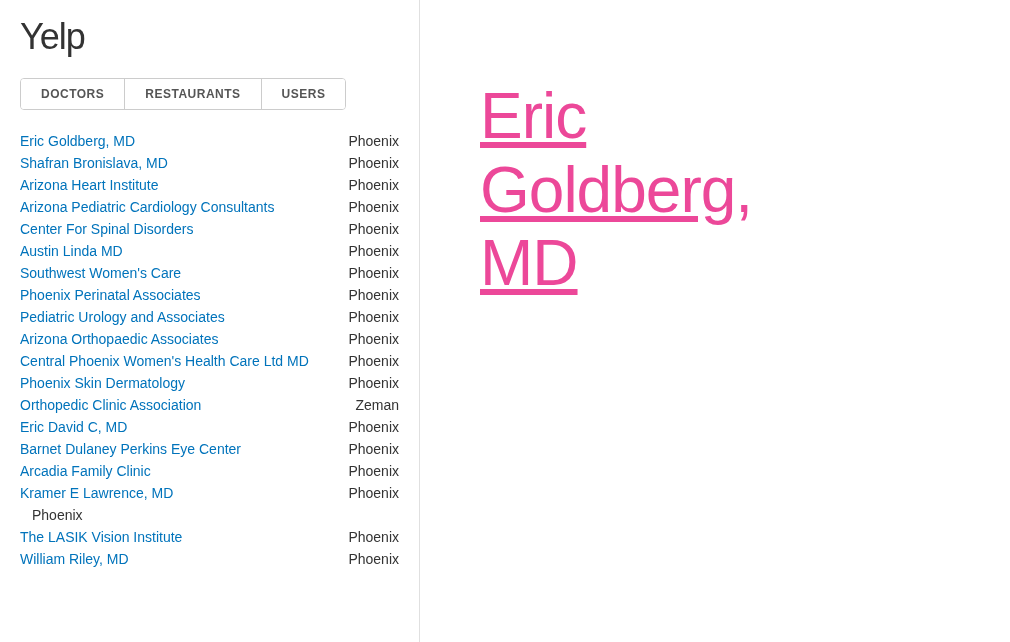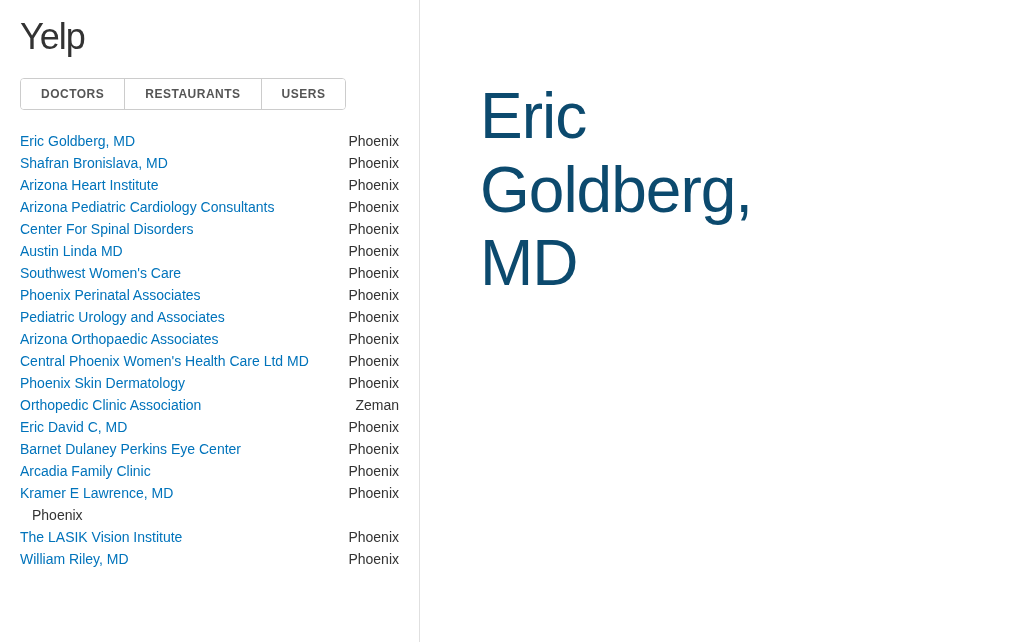--- a/index.html
+++ b/index.html
@@ -92,23 +92,24 @@
       flex: 1;
       display: flex;
       align-items: flex-start;
       justify-content: flex-start;
       padding: 80px 60px;
     }
 
     .detail-title {
       font-size: 64px;
       font-weight: 300;
-      color: #0c4a6e;
+      color: #ec4899;
       line-height: 1.15;
       letter-spacing: -1px;
+      text-decoration: underline;
     }
   </style>
 </head>
 <body>
 
 <div class="page-wrapper">
   <div class="left-panel">
     <div class="yelp-logo">Yelp</div>
 
     <div class="tabs-bar">

